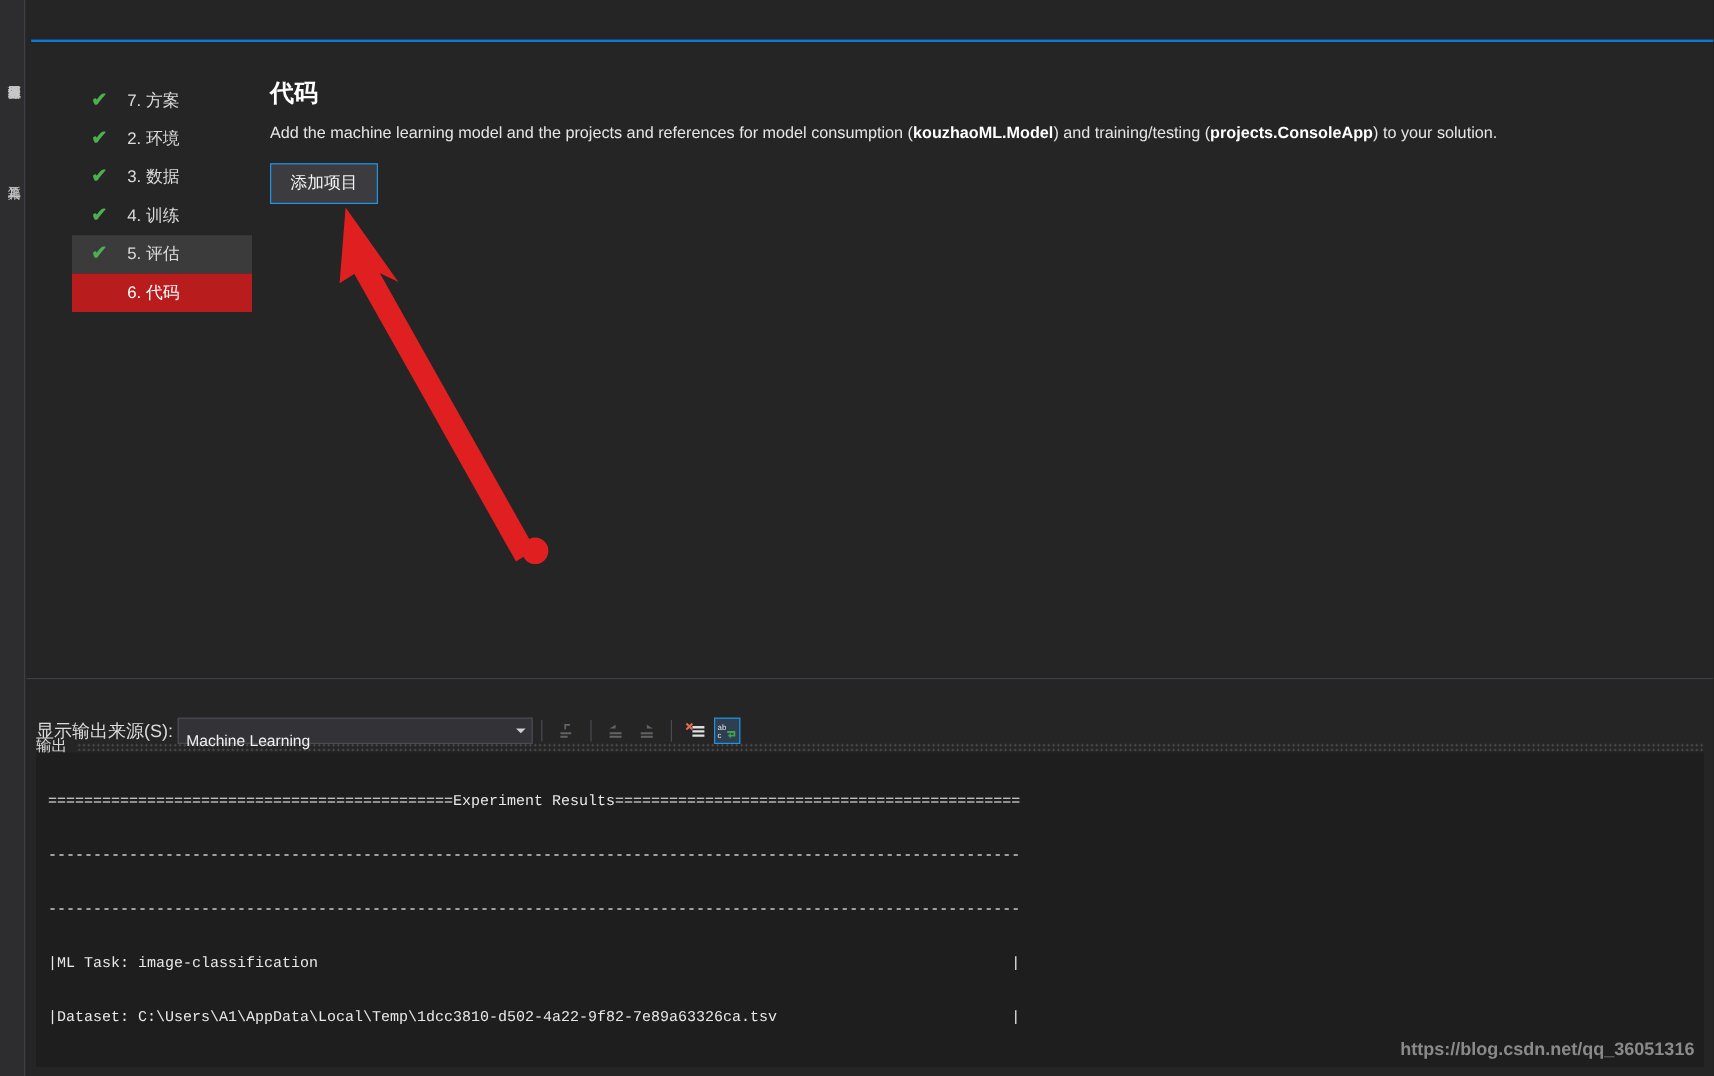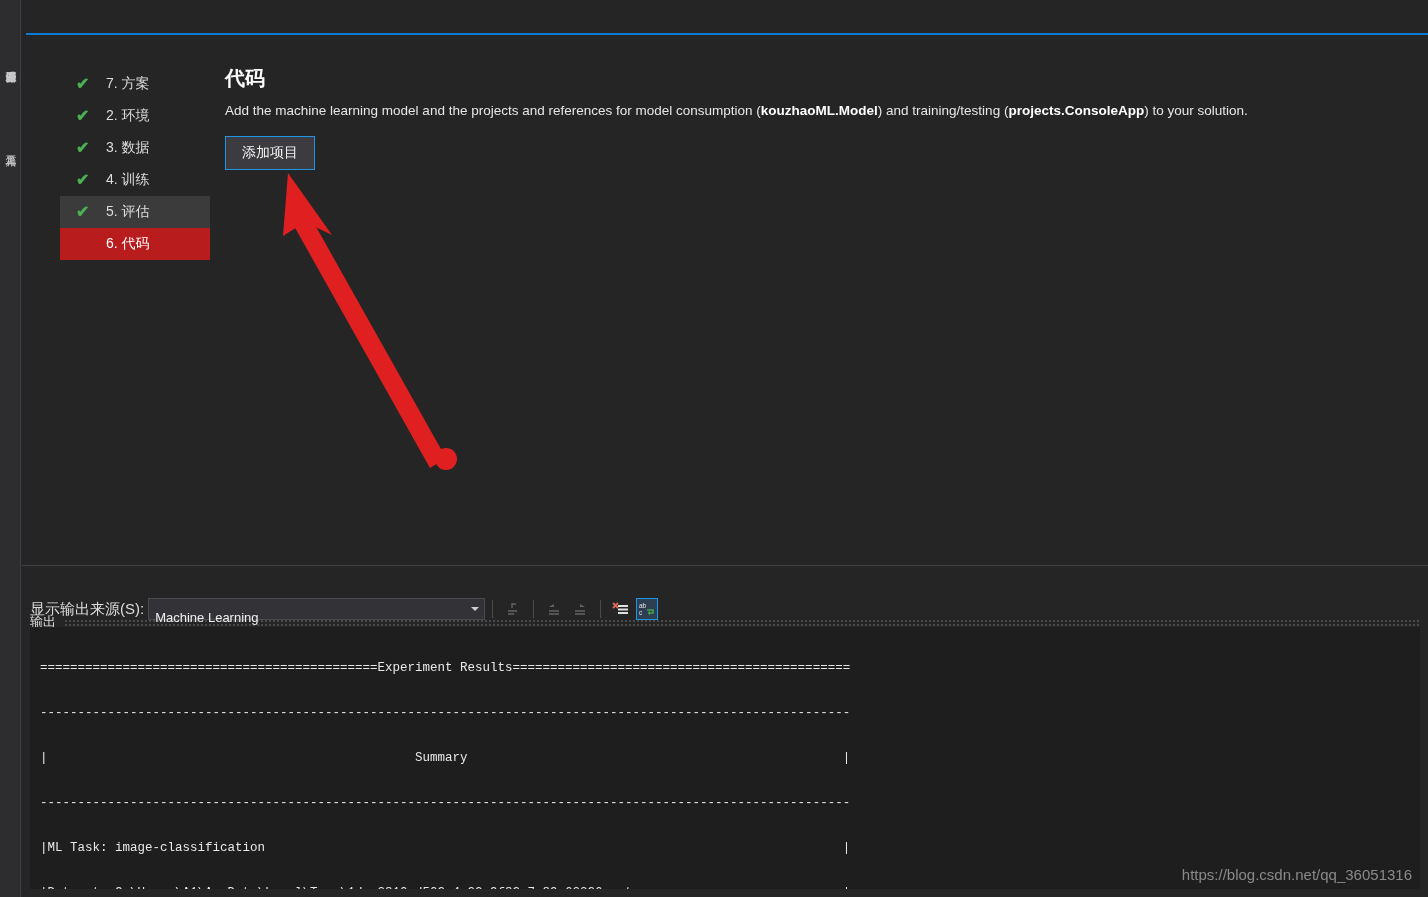--- a/index.html
+++ b/index.html
@@ -95,21 +95,21 @@
   .out-caption .dots { flex: 1; height: 7px; opacity: .45;
     background-image: radial-gradient(#777 0.8px, transparent 0.9px);
     background-size: 4px 4px; }
 
   .out-toolbar {
     position: absolute; left: 8px; top: 28px; height: 28px; width: 1390px;
     display: flex; align-items: center; gap: 0px;
   }
   .src-label { font-size: 15px; color: #dcdcdc; margin-right: 4px; white-space: nowrap; }
   .combo {
-    position: relative; width: 337px; height: 22px; background: #333337;
+    position: relative; width: 296px; height: 22px; background: #333337;
     border: 1px solid #4a4a50; display: flex; align-items: center;
     padding: 16px 18px 0 6px; cursor: pointer;
   }
   .combo .val { font-size: 13px; color: #f0f0f0; white-space: nowrap; }
   .combo .caret {
     position: absolute; right: 5px; top: 50%; margin-top: -2px;
     width: 0; height: 0; border-left: 4px solid transparent;
     border-right: 4px solid transparent; border-top: 4px solid #cfcfcf;
   }
   .tb-sep { width: 1px; height: 18px; background: #4a4a50; margin: 0 7px; }
@@ -124,21 +124,21 @@
     position: absolute; left: 8px; top: 60px; width: 1390px; height: 262px;
     background: #1e1e1e; overflow: hidden;
     font-family: "Liberation Mono", monospace; font-size: 12.5px;
     color: #e8e8e8; line-height: 15px; white-space: pre;
     padding: 4px 0 0 10px;
   }
   .console .row { height: 15px; }
 
   .watermark {
     position: absolute; right: 16px; bottom: 14px;
-    font-size: 15px; color: #8a8a8a; font-family: "Liberation Sans", sans-serif;
+    font-size: 15px; color: #8a8a8a; font-family: "Liberation Sans", sans-serif; font-weight: bold;
   }
 </style>
 </head>
 <body>
 
 <div id="root">
 
   <div class="vdock">
     <div class="vdock-item a">服务器资源管理器</div>
     <div class="vdock-item b">工具箱</div>
@@ -238,21 +238,20 @@
           <text x="1" y="14" font-size="6.5" fill="#e6e6e6" font-family="Liberation Sans, sans-serif">c</text>
           <path d="M9 9 H15 V12 H10" stroke="#3fa34d" stroke-width="1.5" fill="none"></path>
           <path d="M12 9.5 L10 12 L12 14.5 Z" fill="#3fa34d"></path>
         </svg>
       </div>
     </div>
 
     <div class="console">
       <div class="row">=============================================Experiment Results=============================================</div>
       <div class="row">------------------------------------------------------------------------------------------------------------</div>
-      <div class="row">|                                                 Summary                                                  |</div>
       <div class="row">------------------------------------------------------------------------------------------------------------</div>
       <div class="row">|ML Task: image-classification                                                                             |</div>
       <div class="row">|Dataset: C:\Users\A1\AppData\Local\Temp\1dcc3810-d502-4a22-9f82-7e89a63326ca.tsv                          |</div>
       
       
       
       
       
       
       

